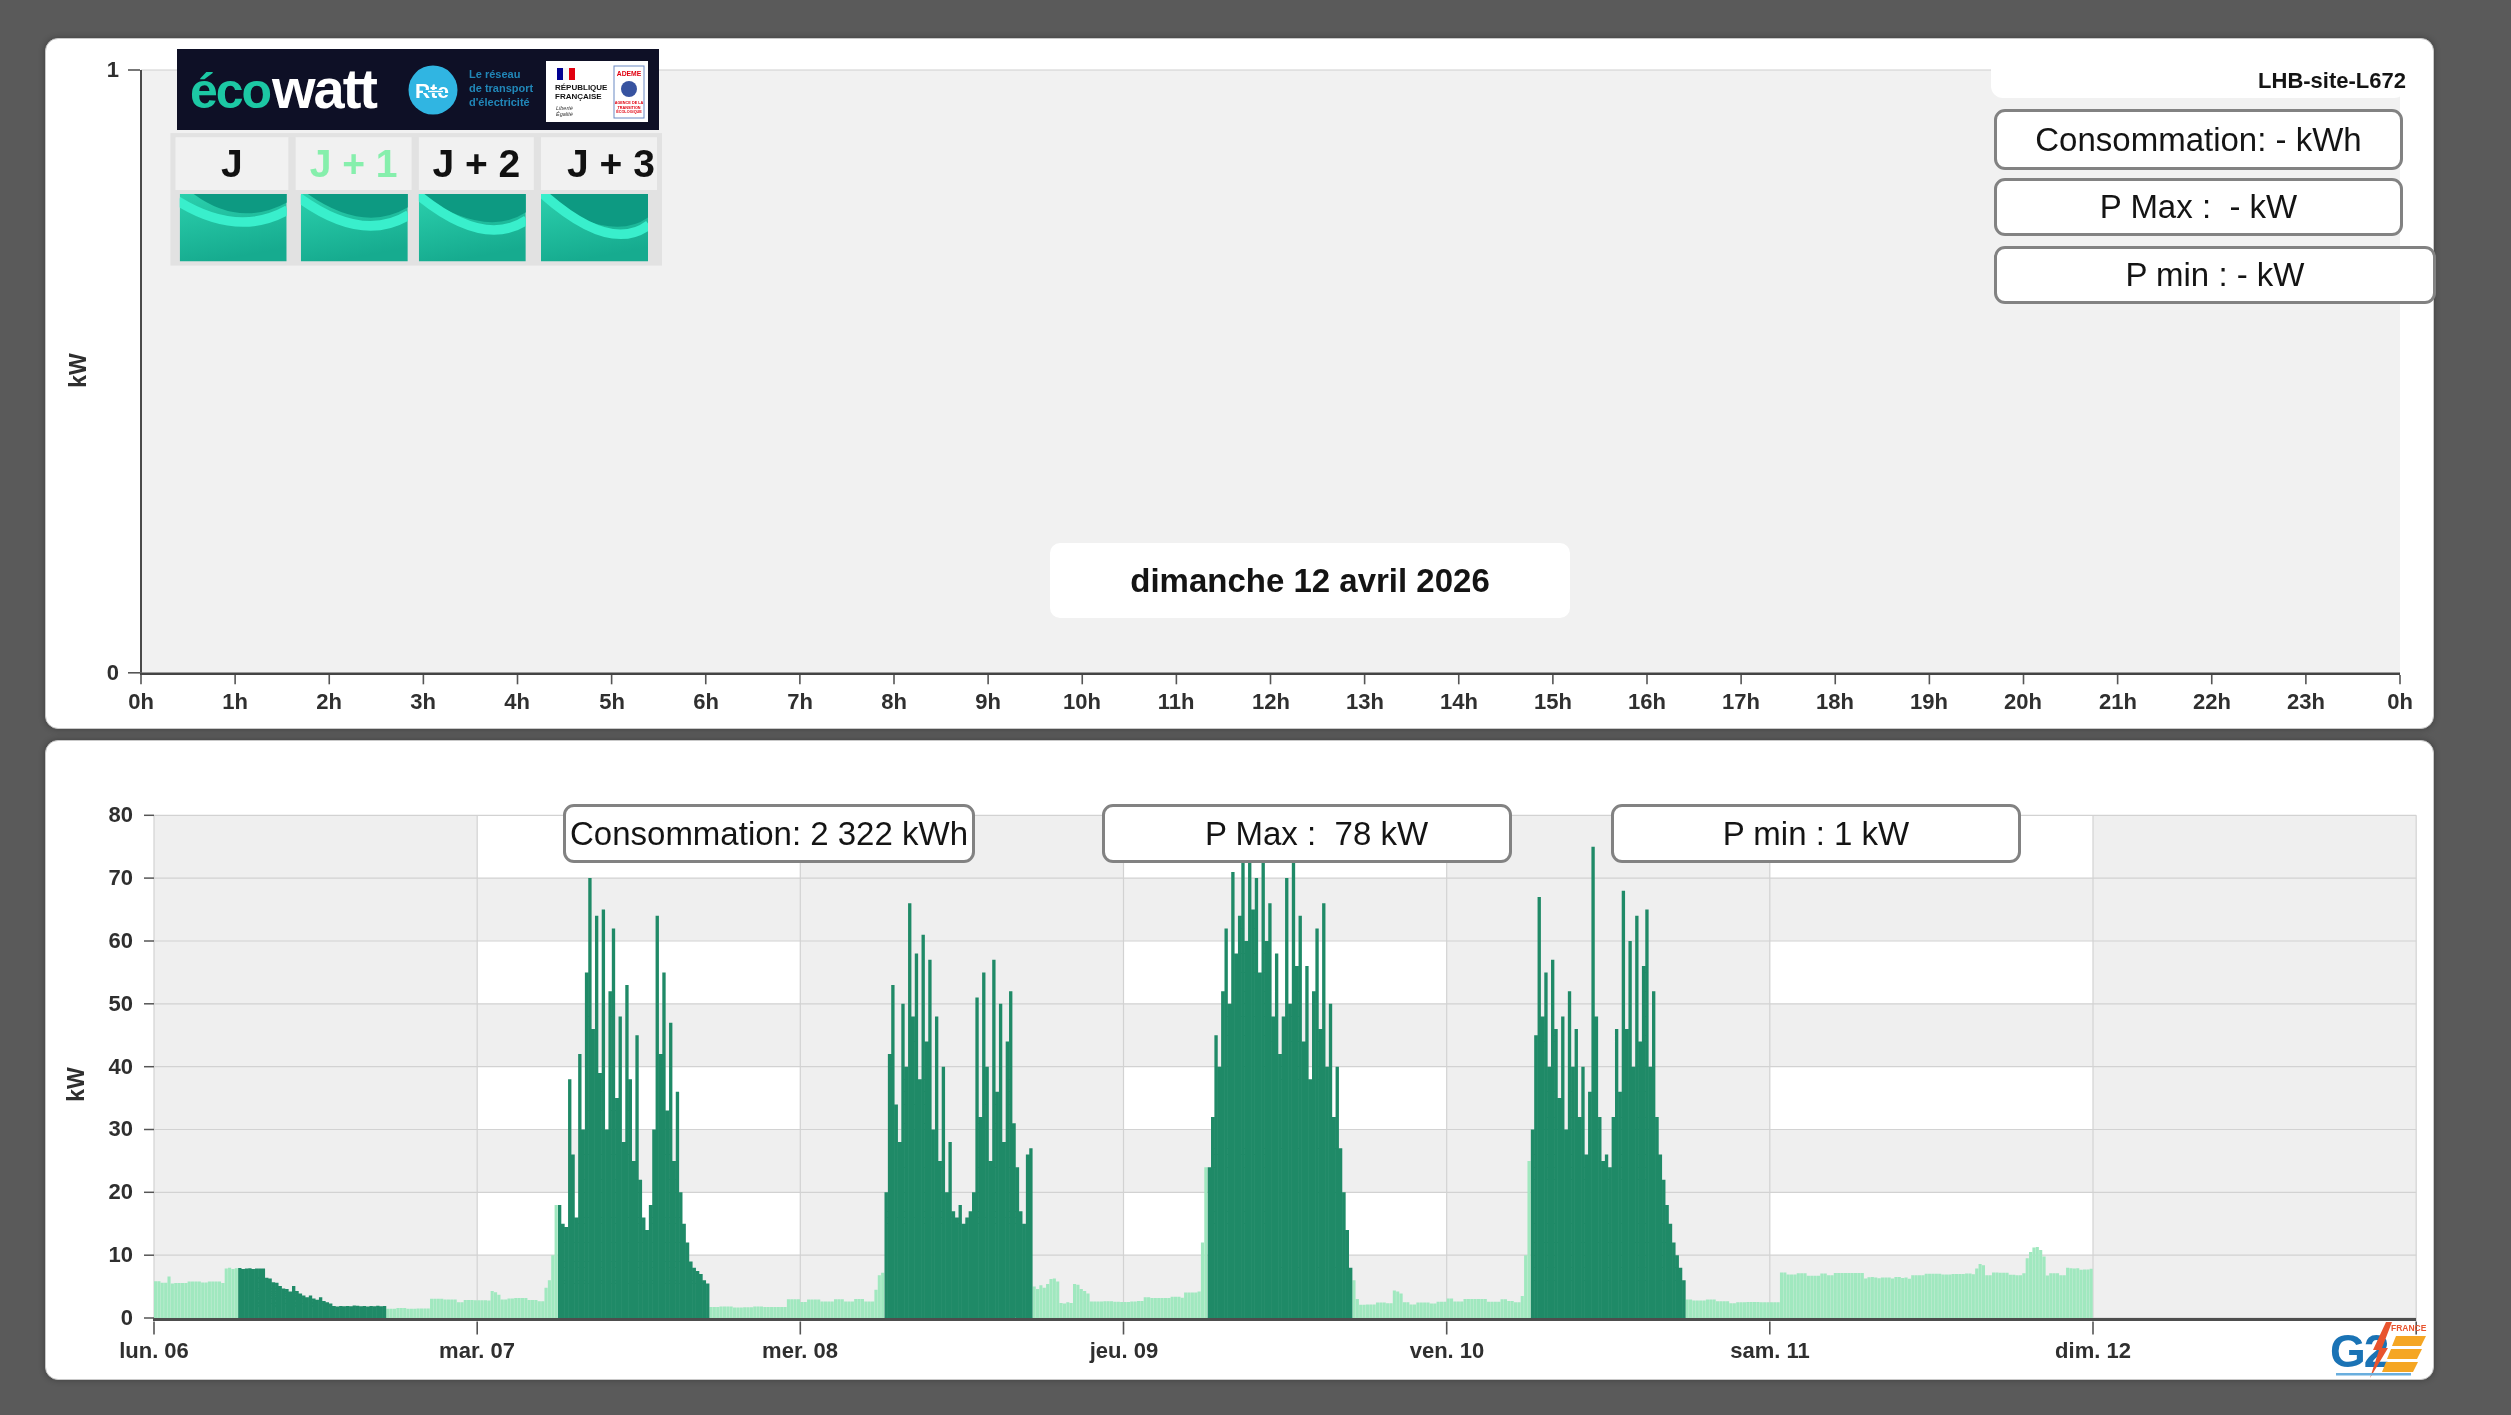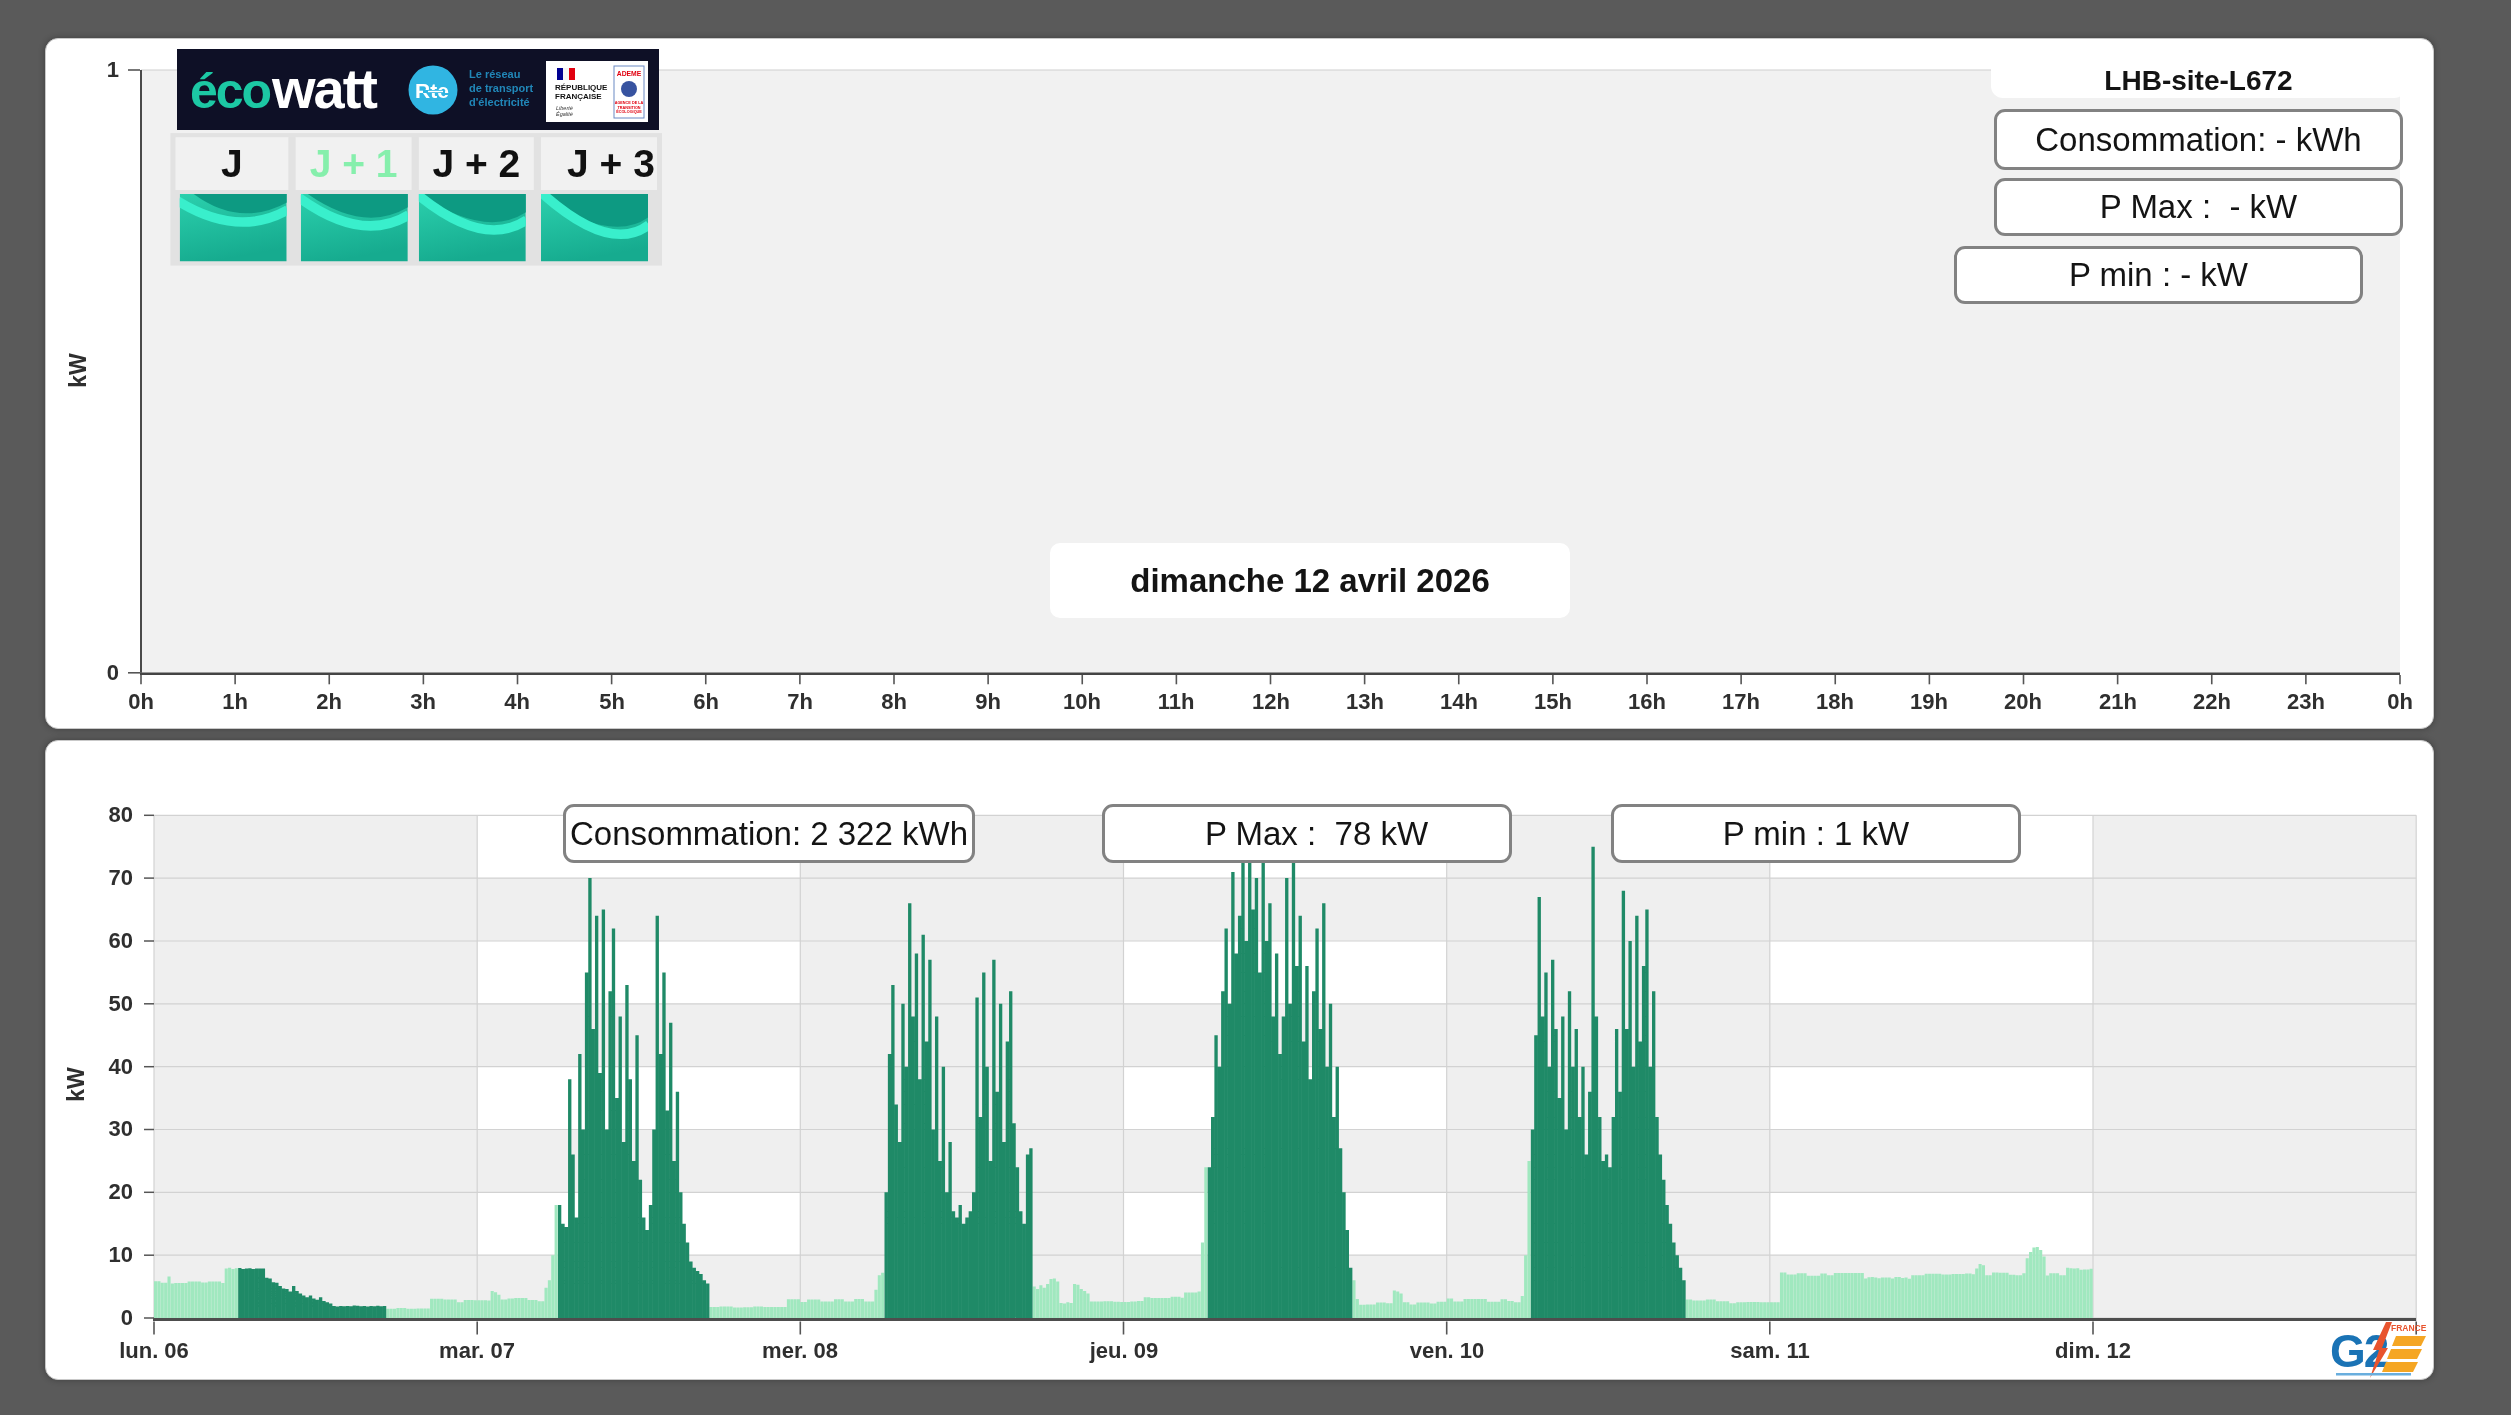--- a/index.html
+++ b/index.html
@@ -215,24 +215,24 @@
     <div class="xtick" style="left:2353px;top:689px;">0h</div>
 <div style="position:absolute;left:175.5px;top:137px;width:112.9px;height:53px;line-height:53px;text-align:center;font-size:39px;font-weight:700;color:#111;">J</div>
     <div style="position:absolute;left:295.6px;top:137px;width:116px;height:53px;line-height:53px;text-align:center;font-size:39px;font-weight:700;color:#86efac;">J + 1</div>
     <div style="position:absolute;left:418.8px;top:137px;width:115px;height:53px;line-height:53px;text-align:center;font-size:39px;font-weight:700;color:#111;">J + 2</div>
     <div style="position:absolute;left:541px;top:137px;width:140px;height:53px;line-height:53px;text-align:center;font-size:39px;font-weight:700;color:#111;">J + 3</div>
 
 <div style="position:absolute;left:1050px;top:543px;width:520px;height:75px;background:#fff;border-radius:10px;"></div>
 <div style="position:absolute;left:1050px;top:543px;width:520px;height:75px;line-height:75px;text-align:center;font-size:33px;font-weight:700;color:#141414;">dimanche 12 avril 2026</div>
 
 <div style="position:absolute;left:1991px;top:44px;width:415px;height:54px;background:#fff;border-radius:12px;"></div>
-<div style="position:absolute;left:1991px;top:55px;width:415px;height:52px;line-height:52px;text-align:center;font-size:28px;font-weight:700;color:#141414;">LHB-site-L672</div>
+<div style="position:absolute;left:1991px;top:55px;width:415px;height:52px;line-height:52px;text-align:right;font-size:22px;font-weight:700;color:#141414;">LHB-site-L672</div>
 <div class="ibox" style="left:1994px;top:109px;width:409px;height:61px;line-height:55px;">Consommation: - kWh</div>
 <div class="ibox" style="left:1994px;top:178px;width:409px;height:58px;line-height:52px;">P Max :&nbsp; - kW</div>
-<div class="ibox" style="left:1954px;top:246px;width:409px;height:58px;line-height:52px;">P min : - kW</div>
+<div class="ibox" style="left:1994px;top:246px;width:442px;height:58px;line-height:52px;">P min : - kW</div>
 
 <div style="position:absolute;left:54px;top:1071px;width:44px;text-align:center;font-size:23px;font-weight:700;color:#2f2f2f;transform:rotate(-90deg);">kW</div>
 <div class="ytick" style="left:47px;top:1303px;">0</div>
     <div class="ytick" style="left:47px;top:1240px;">10</div>
     <div class="ytick" style="left:47px;top:1177px;">20</div>
     <div class="ytick" style="left:47px;top:1114px;">30</div>
     <div class="ytick" style="left:47px;top:1052px;padding-left:20px;">40</div>
     <div class="ytick" style="left:47px;top:989px;">50</div>
     <div class="ytick" style="left:47px;top:926px;">60</div>
     <div class="ytick" style="left:47px;top:863px;">70</div>

